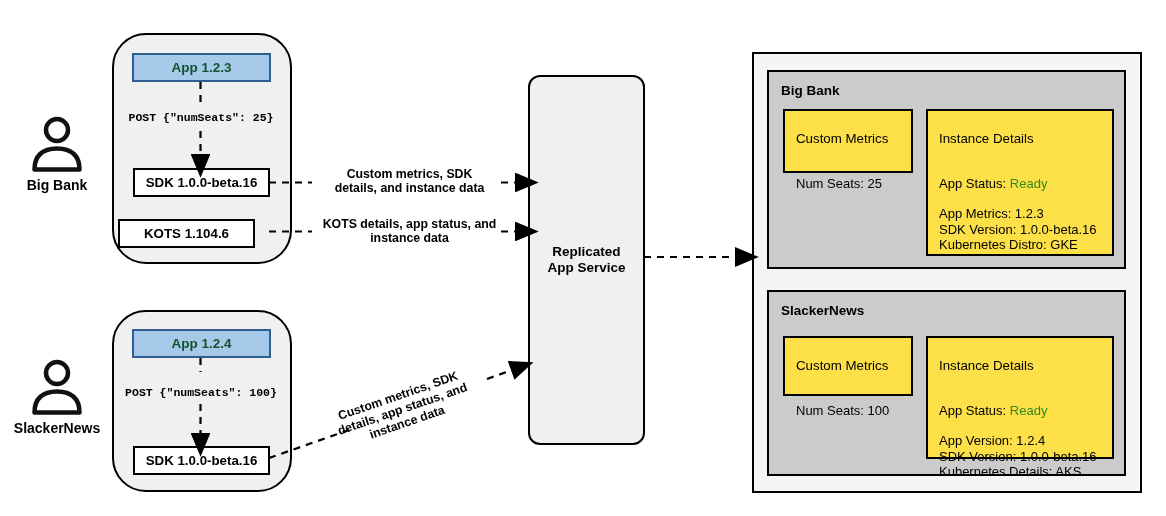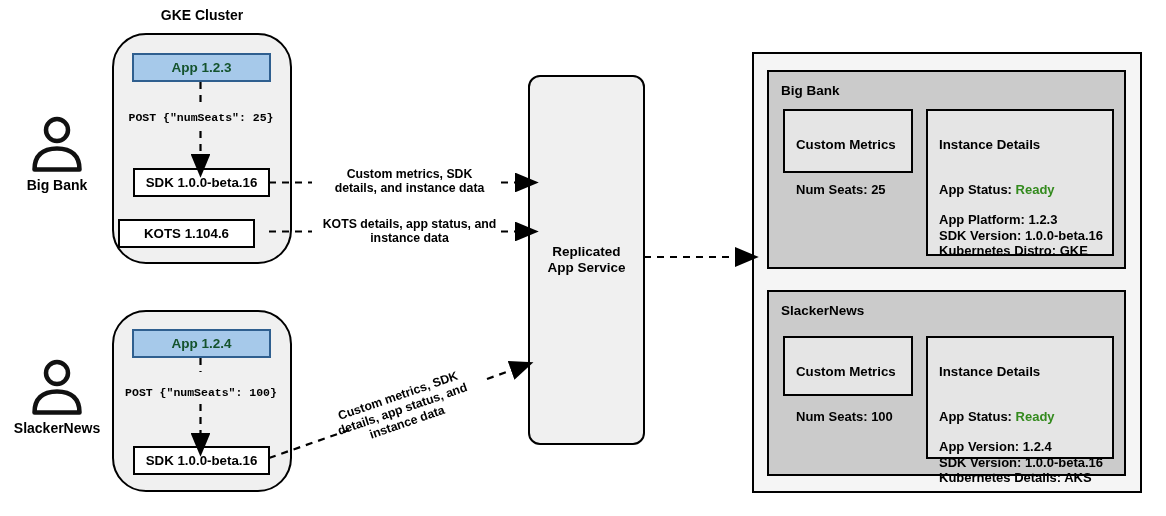--- a/index.html
+++ b/index.html
@@ -27,22 +27,22 @@
   .flow-label{font-weight:bold;font-size:12.3px;line-height:14px;text-align:center;white-space:pre-line;}
   .rot{transform:rotate(-19deg);transform-origin:center center;}
 
   .actor-label{font-weight:bold;font-size:14px;text-align:center;}
 
   
   .panel{background:#f5f5f5;border:2.5px solid #000;}
   .panel-title{font-weight:bold;font-size:14px;text-align:center;}
   .section{position:absolute;background:#cbcbcb;border:2.5px solid #000;}
   .section-name{position:absolute;left:12px;font-weight:bold;font-size:13.5px;}
-  .whitebox{position:absolute;background:#e5e5e5;border:2.5px solid #000;box-sizing:border-box;
-            padding:26px 11px;font-weight:bold;font-size:13px;}
+  .whitebox{position:absolute;background:#fde047;border:2.5px solid #000;box-sizing:border-box;
+            padding:20px 11px;font-weight:normal;font-size:13px;}
   .wb-title{font-size:13.3px;}
   .wb-row{margin-top:30px;white-space:nowrap;}
   .id-rows{margin-top:15px;line-height:15.5px;white-space:nowrap;}
   .ready{color:#338a1d;}
 
   svg.overlay{position:absolute;left:0;top:0;pointer-events:none;}
   .person{stroke:#111;stroke-width:4.5;fill:none;}
 </style>
 </head>
 <body>
@@ -54,21 +54,20 @@
     <path class="person" stroke-linejoin="round" d="M3.5,53.5 C3.5,40 11,32.5 26,32.5 C41,32.5 48.5,40 48.5,53.5 Z"></path>
   </svg>
   <div class="abs actor-label" style="left:7px;top:177px;width:100px;">Big Bank</div>
 
   <svg class="abs" style="left:31px;top:358px;" width="52" height="58" viewBox="0 0 52 56">
     <circle class="person" cx="26" cy="14" r="11"></circle>
     <path class="person" stroke-linejoin="round" d="M3.5,53.5 C3.5,40 11,32.5 26,32.5 C41,32.5 48.5,40 48.5,53.5 Z"></path>
   </svg>
   <div class="abs actor-label" style="left:-3px;top:420px;width:120px;">SlackerNews</div>
 
-  <div class="abs cluster-title" style="left:122px;top:7px;width:160px;">GKE Cluster</div>
   <div class="abs cluster" style="left:112px;top:33px;width:176px;height:227px;"></div>
   <div class="abs appbox" style="left:132px;top:53px;width:135px;height:25px;">App 1.2.3</div>
   <div class="abs post-label" style="left:111px;top:111px;width:180px;">POST {"numSeats": 25}</div>
   <div class="abs nodebox" style="left:133px;top:168px;width:133px;height:25px;">SDK 1.0.0-beta.16</div>
   <div class="abs nodebox" style="left:118px;top:219px;width:133px;height:25px;">KOTS 1.104.6</div>
 
   <div class="abs cluster" style="left:112px;top:310px;width:176px;height:178px;"></div>
   <div class="abs appbox" style="left:132px;top:329px;width:135px;height:25px;">App 1.2.4</div>
   <div class="abs post-label" style="left:106px;top:386px;width:190px;">POST {"numSeats": 100}</div>
   <div class="abs nodebox" style="left:133px;top:446px;width:133px;height:25px;">SDK 1.0.0-beta.16</div>
@@ -94,21 +93,21 @@
         <div class="wb-title">Custom Metrics</div>
         <div class="wb-row">Num Seats: 25</div>
       </div>
       <div class="whitebox" style="left:157px;top:37px;width:188px;height:147px;">
         <div class="wb-title">Instance Details</div>
         <div class="wb-row">
           <span>App Status:</span>
           <span class="ready">Ready</span>
         </div>
         <div class="id-rows">
-          <div>App Platform: 1.2.3</div>
+          <div>App Metrics: 1.2.3</div>
           <div>SDK Version: 1.0.0-beta.16</div>
           <div>Kubernetes Distro: GKE</div>
         </div>
       </div>
     </div>
 
     <div class="section" style="left:13px;top:236px;width:355px;height:182px;">
       <div class="section-name" style="top:11px;">SlackerNews</div>
       <div class="whitebox" style="left:14px;top:44px;width:130px;height:60px;">
         <div class="wb-title">Custom Metrics</div>

